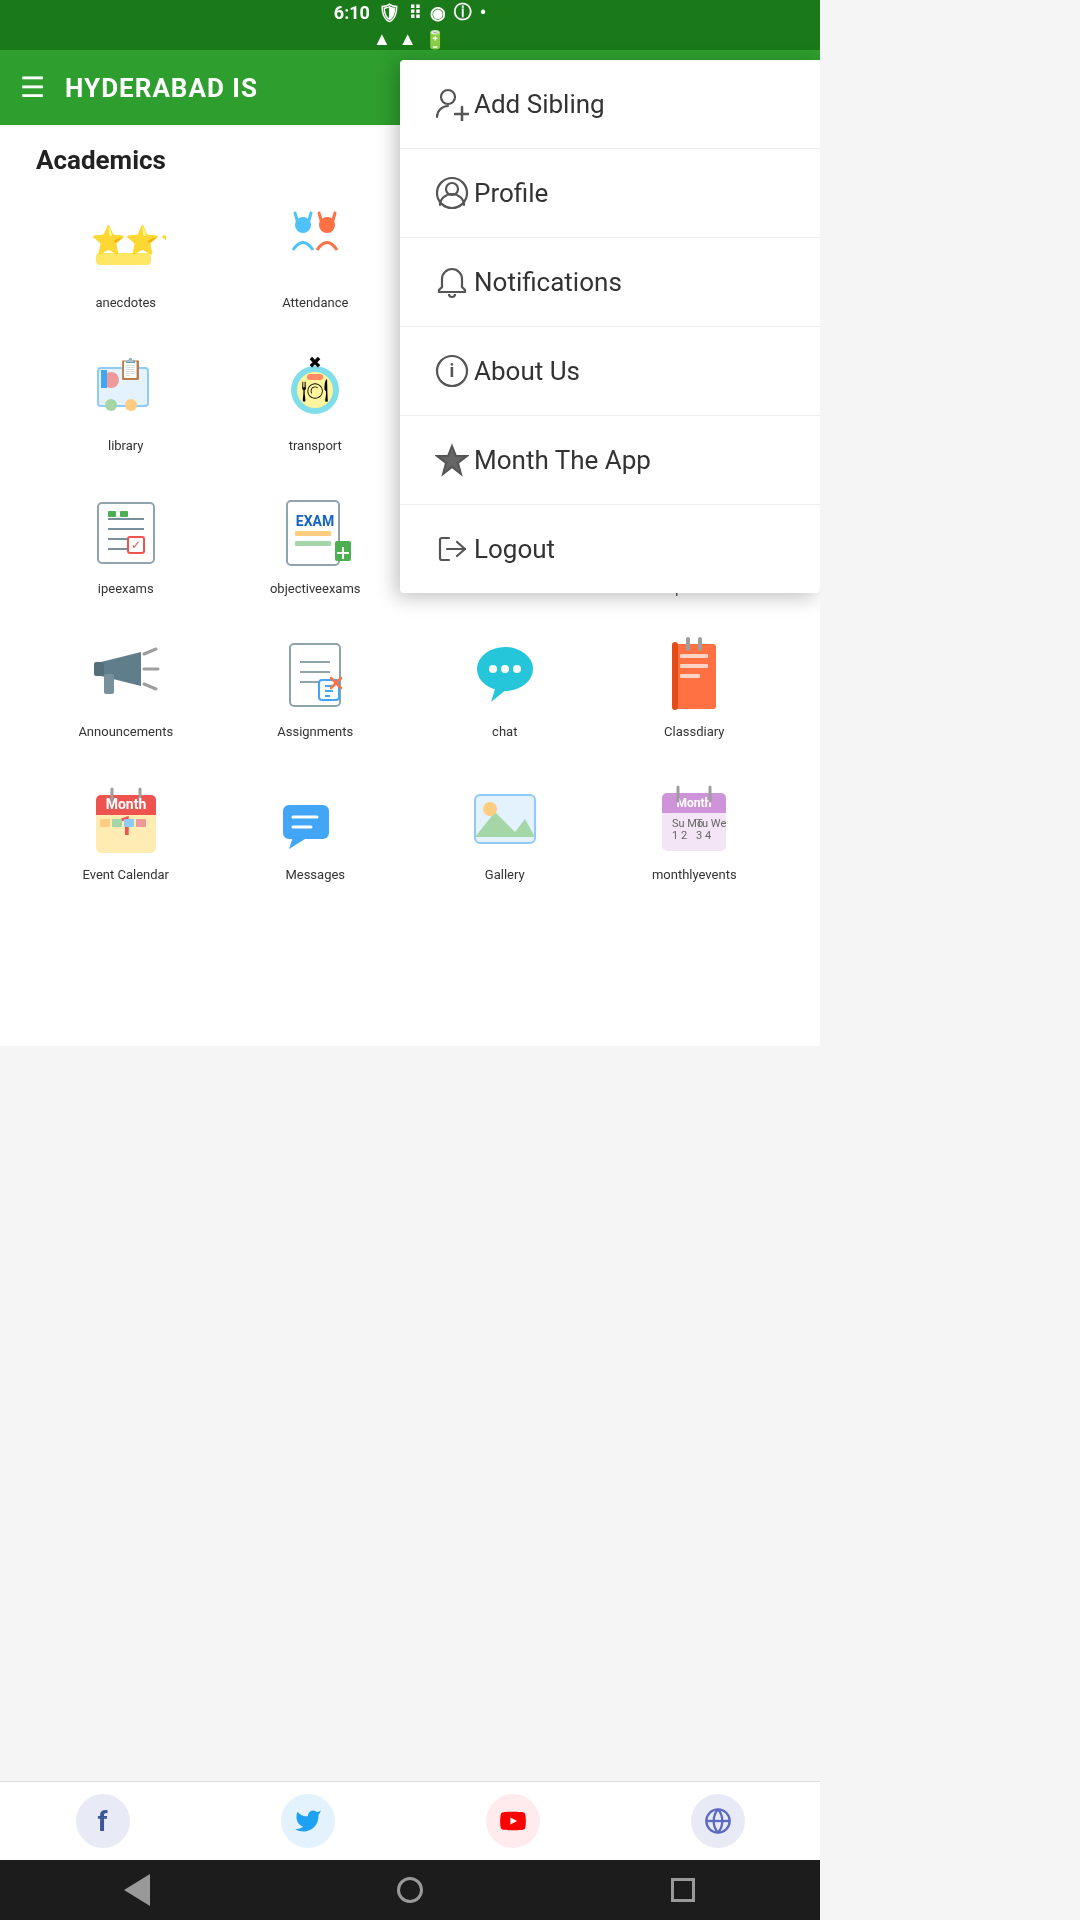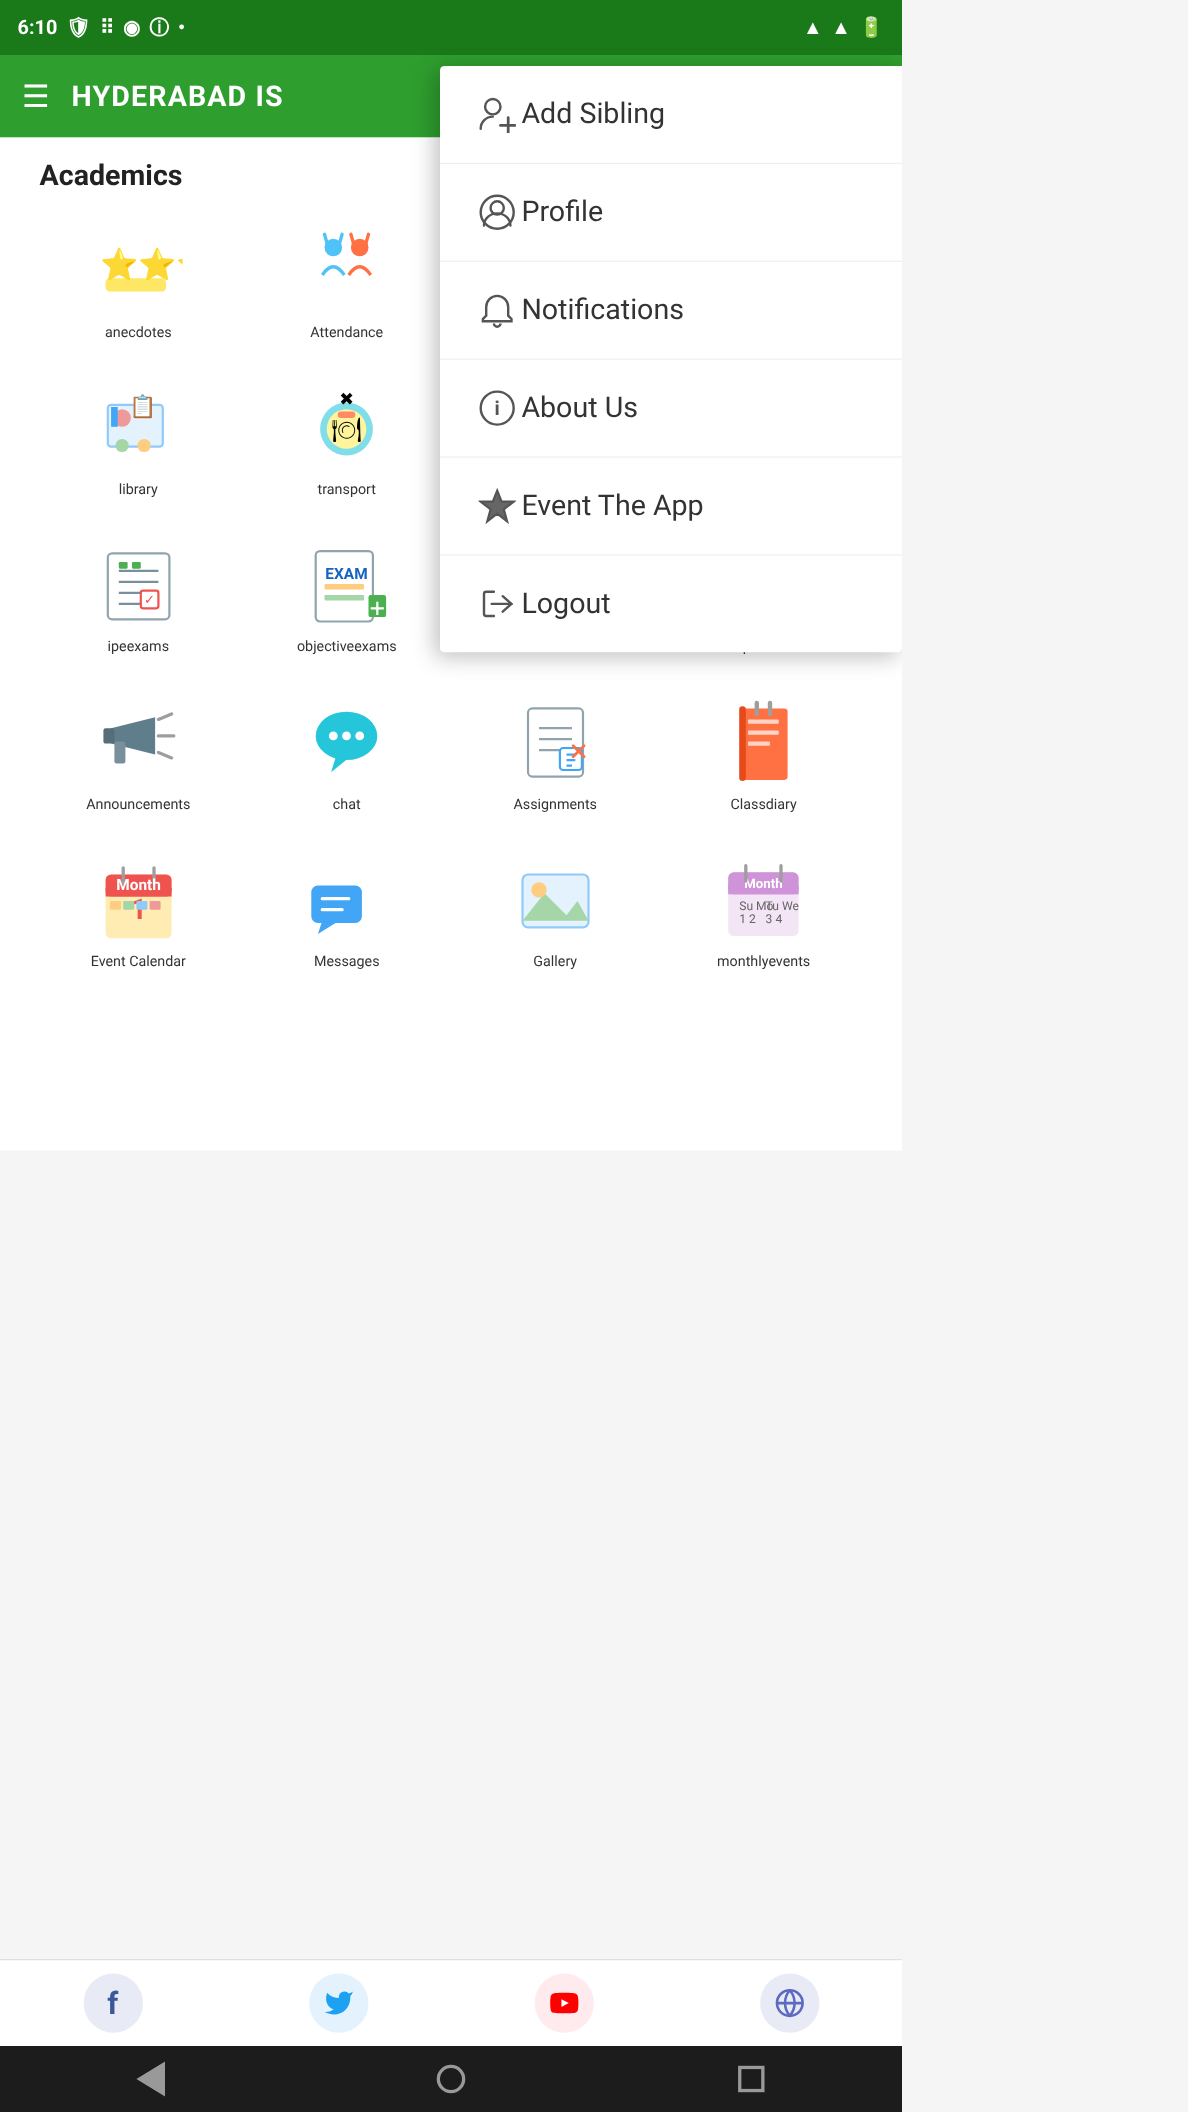--- a/index.html
+++ b/index.html
@@ -18,20 +18,21 @@
     .status-bar {
       background: #1a7a1a;
       color: white;
       height: 50px;
       display: flex;
       align-items: center;
       justify-content: space-between;
       padding: 0 16px;
       font-size: 18px;
       font-weight: bold;
+      flex-direction: column;
     }
     .status-left { display: flex; align-items: center; gap: 8px; }
     .status-right { display: flex; align-items: center; gap: 8px; }
 
     
     .header {
       background: #2e9e2e;
       color: white;
       height: 75px;
       display: flex;
@@ -266,21 +267,21 @@
     </div>
     <span class="menu-label">About Us</span>
   </div>
 
   <div class="menu-item">
     <div class="menu-icon">
       <svg width="34" height="34" viewBox="0 0 34 34" fill="none">
         <polygon points="17,3 21,13 32,13 23,20 26,31 17,24 8,31 11,20 2,13 13,13" stroke="#555" stroke-width="2" fill="#666"></polygon>
       </svg>
     </div>
-    <span class="menu-label">Event The App</span>
+    <span class="menu-label">Month The App</span>
   </div>
 
 
   <div class="menu-item">
     <div class="menu-icon">
       <svg width="34" height="34" viewBox="0 0 34 34" fill="none">
         <path d="M14 6H7a2 2 0 00-2 2v18a2 2 0 002 2h7" stroke="#555" stroke-width="2.2" stroke-linecap="round" fill="none"></path>
         <path d="M22 24l8-7-8-7" stroke="#555" stroke-width="2.2" stroke-linecap="round" stroke-linejoin="round" fill="none"></path>
         <line x1="12" y1="17" x2="30" y2="17" stroke="#555" stroke-width="2.2" stroke-linecap="round"></line>
       </svg>
@@ -472,51 +473,51 @@
         <svg width="80" height="80" viewBox="0 0 80 80">
           <path d="M15 28 L55 18 L55 52 L15 42 Z" fill="#607d8b"></path>
           <rect x="8" y="28" width="10" height="14" rx="2" fill="#546e7a"></rect>
           <rect x="18" y="40" width="10" height="20" rx="2" fill="#78909c"></rect>
           <line x1="58" y1="20" x2="70" y2="15" stroke="#9e9e9e" stroke-width="3" stroke-linecap="round"></line>
           <line x1="58" y1="35" x2="72" y2="35" stroke="#9e9e9e" stroke-width="3" stroke-linecap="round"></line>
           <line x1="58" y1="50" x2="70" y2="55" stroke="#9e9e9e" stroke-width="3" stroke-linecap="round"></line>
         </svg>
       </div>
       <span class="grid-label">Announcements</span>
-    </div>
-
-    <div class="grid-item">
-      <div class="grid-icon">
-        <svg width="80" height="80" viewBox="0 0 80 80">
-          <ellipse cx="40" cy="35" rx="28" ry="22" fill="#26c6da"></ellipse>
-          <polygon points="30,55 26,68 42,55" fill="#26c6da"></polygon>
-          <circle cx="28" cy="35" r="4" fill="white"></circle>
-          <circle cx="40" cy="35" r="4" fill="white"></circle>
-          <circle cx="52" cy="35" r="4" fill="white"></circle>
-        </svg>
-      </div>
-      <span class="grid-label">chat</span>
     </div>
 
     <div class="grid-item">
       <div class="grid-icon">
         <svg width="80" height="80" viewBox="0 0 80 80">
           <rect x="15" y="10" width="50" height="62" rx="4" fill="white" stroke="#90a4ae" stroke-width="2"></rect>
           <line x1="25" y1="28" x2="55" y2="28" stroke="#90a4ae" stroke-width="2"></line>
           <line x1="25" y1="38" x2="55" y2="38" stroke="#90a4ae" stroke-width="2"></line>
           <line x1="25" y1="48" x2="45" y2="48" stroke="#90a4ae" stroke-width="2"></line>
           <rect x="44" y="46" width="20" height="20" rx="3" fill="#fff" stroke="#42a5f5" stroke-width="2"></rect>
           <line x1="50" y1="52" x2="58" y2="52" stroke="#42a5f5" stroke-width="2"></line>
           <line x1="50" y1="57" x2="58" y2="57" stroke="#42a5f5" stroke-width="2"></line>
           <line x1="50" y1="62" x2="55" y2="62" stroke="#42a5f5" stroke-width="2"></line>
           <line x1="56" y1="44" x2="66" y2="54" stroke="#ff7043" stroke-width="2.5" stroke-linecap="round"></line>
           <line x1="66" y1="44" x2="56" y2="54" stroke="#ff7043" stroke-width="2.5" stroke-linecap="round"></line>
         </svg>
       </div>
       <span class="grid-label">Assignments</span>
+    </div>
+
+    <div class="grid-item">
+      <div class="grid-icon">
+        <svg width="80" height="80" viewBox="0 0 80 80">
+          <ellipse cx="40" cy="35" rx="28" ry="22" fill="#26c6da"></ellipse>
+          <polygon points="30,55 26,68 42,55" fill="#26c6da"></polygon>
+          <circle cx="28" cy="35" r="4" fill="white"></circle>
+          <circle cx="40" cy="35" r="4" fill="white"></circle>
+          <circle cx="52" cy="35" r="4" fill="white"></circle>
+        </svg>
+      </div>
+      <span class="grid-label">chat</span>
     </div>
 
     <div class="grid-item">
       <div class="grid-icon">
         <svg width="80" height="80" viewBox="0 0 80 80">
           <rect x="20" y="10" width="42" height="65" rx="3" fill="#ff7043"></rect>
           <rect x="18" y="8" width="6" height="68" rx="3" fill="#e64a19"></rect>
           <rect x="26" y="20" width="28" height="4" rx="1" fill="rgba(255,255,255,0.7)"></rect>
           <rect x="26" y="30" width="28" height="4" rx="1" fill="rgba(255,255,255,0.7)"></rect>
           <rect x="26" y="40" width="20" height="4" rx="1" fill="rgba(255,255,255,0.7)"></rect>

